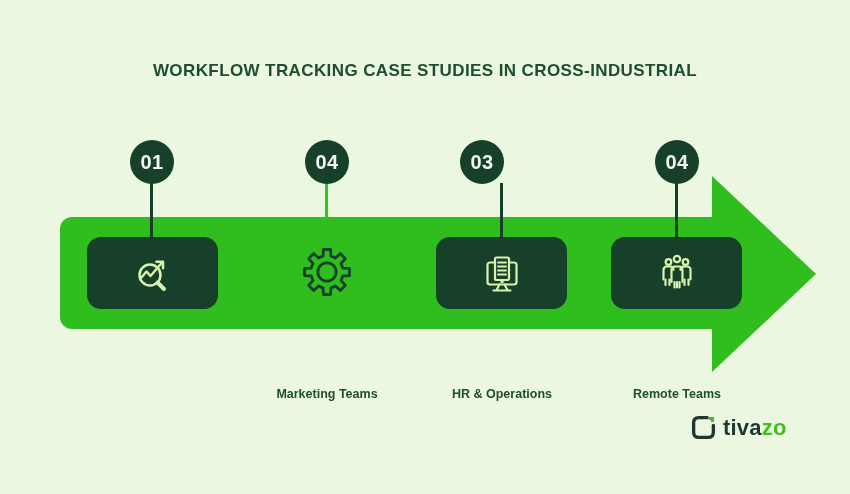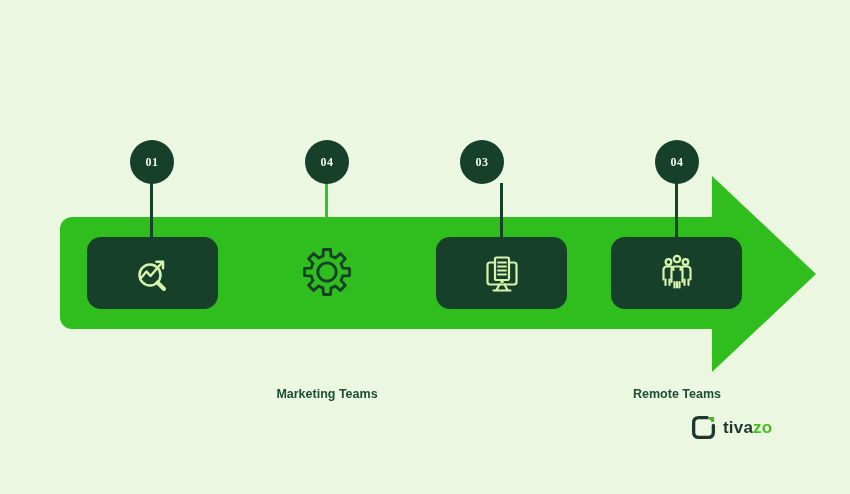--- a/index.html
+++ b/index.html
@@ -12,21 +12,21 @@
   
   .arrow-body{position:absolute;left:60px;top:217px;width:652px;height:112px;
               background:#2fbe1d;border-radius:12px 0 0 12px;z-index:1;}
   .arrow-head{position:absolute;left:712px;top:176px;width:0;height:0;z-index:1;
               border-top:98px solid transparent;border-bottom:98px solid transparent;
               border-left:104px solid #2fbe1d;}
 
   
   .badge{position:absolute;top:140px;width:44px;height:44px;border-radius:50%;
          background:#17402b;color:#f4f8f1;display:flex;align-items:center;justify-content:center;
-         font-size:12px;font-weight:700;z-index:4;letter-spacing:.5px;font-family:Liberation Serif, serif;}
+         font-size:20px;font-weight:700;z-index:4;letter-spacing:.5px;}
   .b1{left:130px}.b2{left:305px}.b3{left:460px}.b4{left:655px}
 
   
   .stem{position:absolute;top:183px;width:3px;z-index:2;}
   .stem.dark{background:#17402b;height:57px;}
   .stem.green{background:#33c522;height:36px;}
   .st1{left:150px}.st2{left:325px}.st3{left:500px}.st4{left:675px}
 
   
   .card{position:absolute;top:237px;width:131px;height:72px;border-radius:14px;
@@ -35,29 +35,30 @@
   .gear-wrap{position:absolute;left:301px;top:246px;width:52px;height:52px;z-index:2;
              display:flex;align-items:center;justify-content:center;}
 
   
   .label{position:absolute;width:120px;text-align:center;font-size:12.5px;font-weight:700;
          line-height:1.18;color:#1d4d33;}
   .l1{left:92px;top:379px}.l2{left:267px;top:387px}.l3{left:442px;top:387px}.l4{left:617px;top:387px}
 
   
   .logo{position:absolute;left:690px;top:414px;display:flex;align-items:center;gap:6px;}
-  .logo-text{font-size:17px;font-weight:700;letter-spacing:.2px;}
+  .logo-text{font-size:22px;font-weight:700;letter-spacing:.2px;}
   .logo-text .dark{color:#1e3830;}
   .logo-text .green{color:#45bd1b;}
 </style>
 </head>
 <body>
 
 <div class="canvas">
 
+  <div class="title">WORKFLOW TRACKING CASE STUDIES IN CROSS-INDUSTRIAL</div>
 
   <div class="arrow-body"></div>
   <div class="arrow-head"></div>
 
   <div class="stem dark st1"></div>
   <div class="stem green st2"></div>
   <div class="stem dark st3"></div>
   <div class="stem dark st4"></div>
 
   <div class="badge b1">01</div>
@@ -122,20 +123,21 @@
         <circle cx="24" cy="10" r="3.2"></circle>
         <path d="M18.5 33 V21.5 Q18.5 17.5 22 17.5 H26 Q29.5 17.5 29.5 21.5 V33"></path>
         <line x1="21.5" y1="33" x2="21.5" y2="38.5"></line>
         <line x1="24" y1="33" x2="24" y2="38.5"></line>
         <line x1="26.5" y1="33" x2="26.5" y2="38.5"></line>
       </g>
     </svg>
   </div>
 
   <div class="label l2">Marketing Teams</div>
+  <div class="label l3">HR &amp; Operations</div>
   <div class="label l4">Remote Teams</div>
 
   <div class="logo">
     <svg width="27" height="27" viewBox="0 0 26 26">
       <g fill="none" stroke-linecap="round">
         <path d="M16.5 3.5 H8.5 C5 3.5 3.5 5 3.5 8.5 V17.5 C3.5 21 5 22.5 8.5 22.5 H17.5 C21 22.5 22.5 21 22.5 17.5 V11" stroke="#1e3830" stroke-width="3.2"></path>
         <path d="M18.2 4.3 H21.7 V7.8" stroke="#45bd1b" stroke-width="3" stroke-linecap="butt"></path>
       </g>
     </svg>
     <div class="logo-text"><span class="dark">tiva</span><span class="green">zo</span></div>

